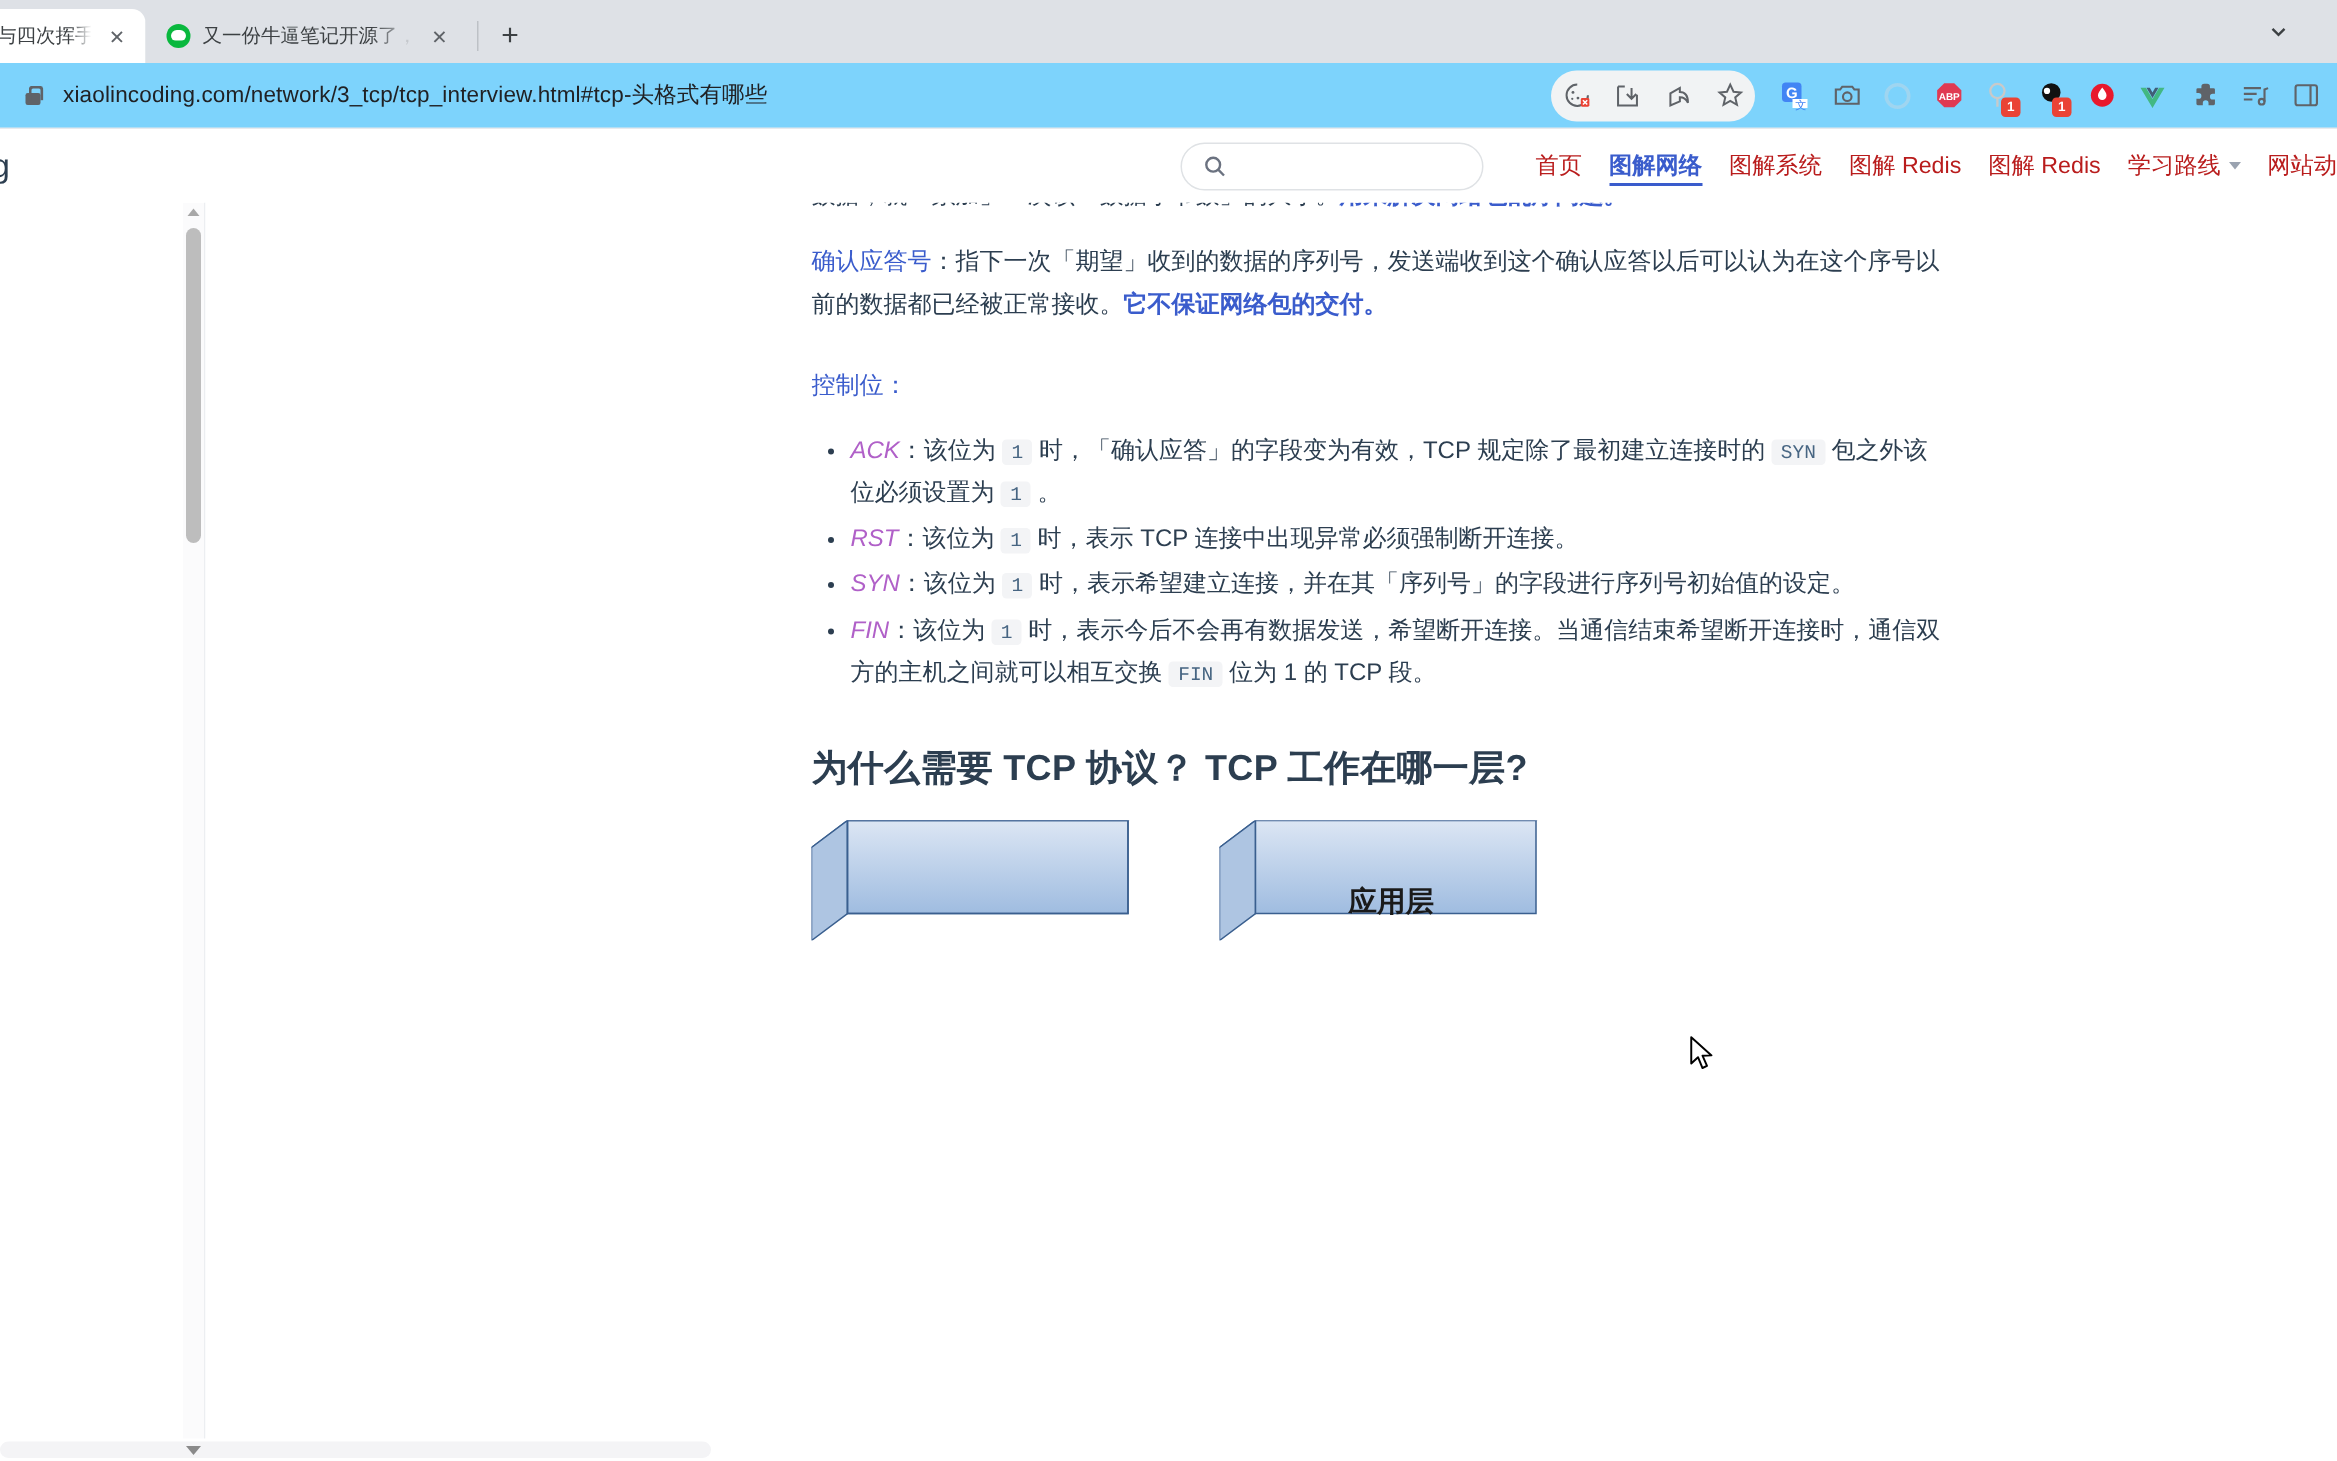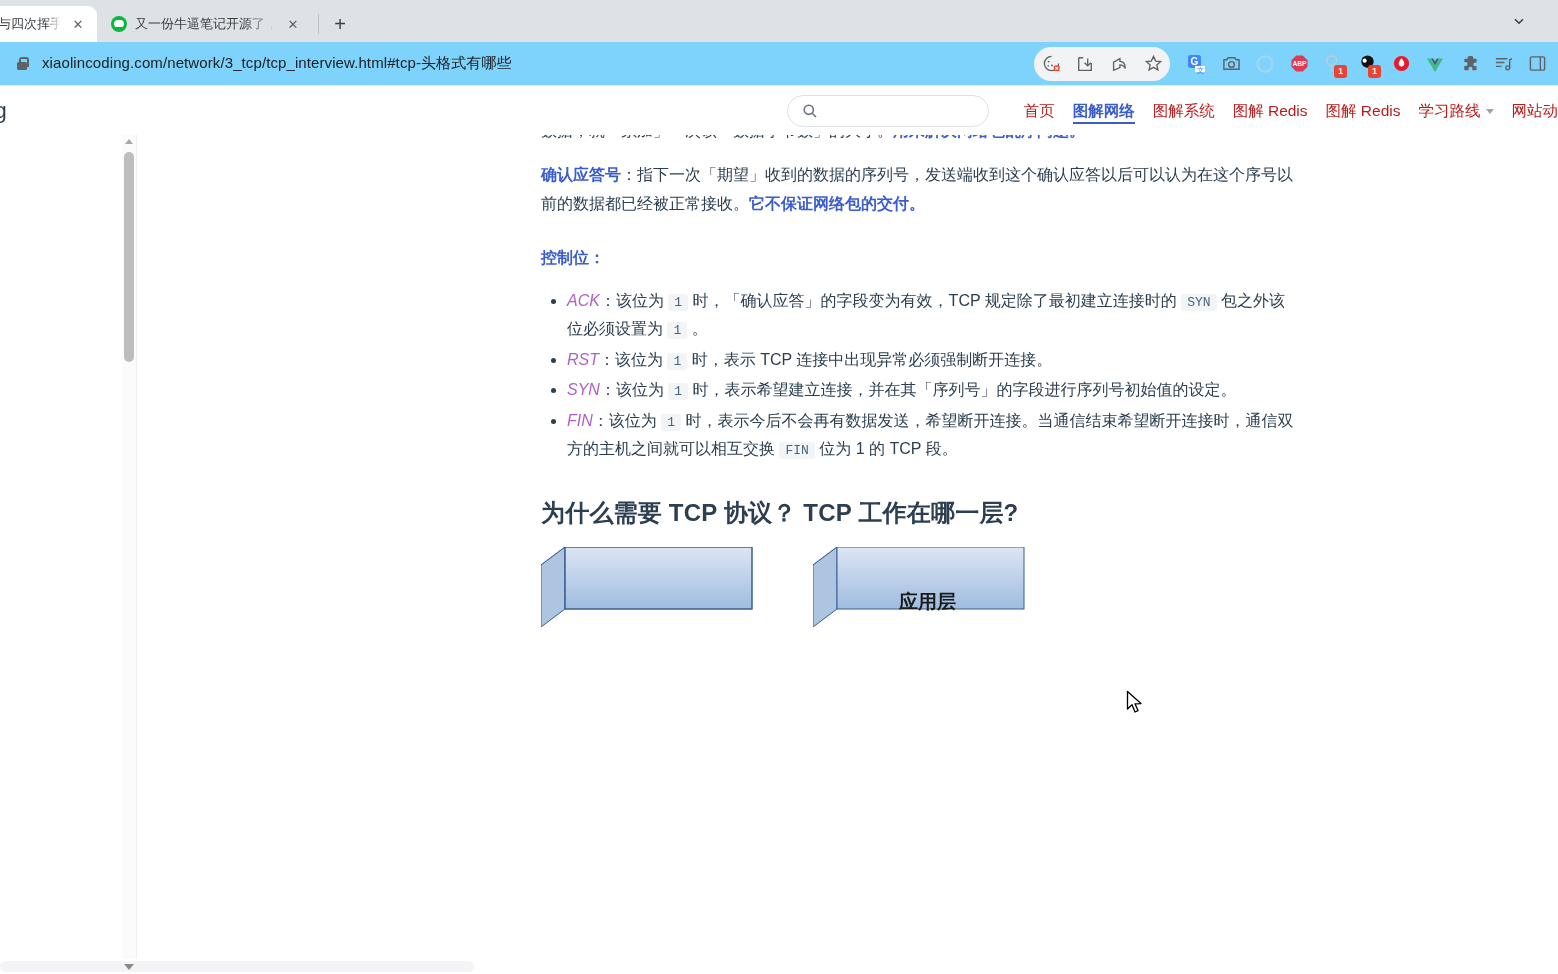--- a/index.html
+++ b/index.html
@@ -188,21 +188,21 @@
     position: absolute; left: 137px; top: 48px;
     width: 1421px; height: 839px;
     background: #ffffff; overflow: hidden;
   }
   .doc {
     position: absolute; left: 404px; top: -18px; width: 760px;
     color: #2c3e50; font-size: 16px; line-height: 1.78;
     font-family: "Liberation Sans", "DejaVu Sans", sans-serif;
   }
   .doc p { margin: 0 0 16px 0; }
-  .lbl { color: #3a5ccc; font-weight: bold; }
+  .lbl { color: #3a5ccc; font-weight: normal; }
   .hl { color: #3a5ccc; font-weight: bold; }
   .code {
     background: #f3f4f6; border-radius: 3px;
     padding: 1px 6px; font-family: "Liberation Mono", "DejaVu Sans Mono", monospace;
     font-size: 13px; color: #476582;
   }
   .doc h2 {
     font-size: 24px; color: #2c3e50; font-weight: bold;
     margin: 32px 0 18px 0; line-height: 1.4; letter-spacing: 0.2px;
   }

